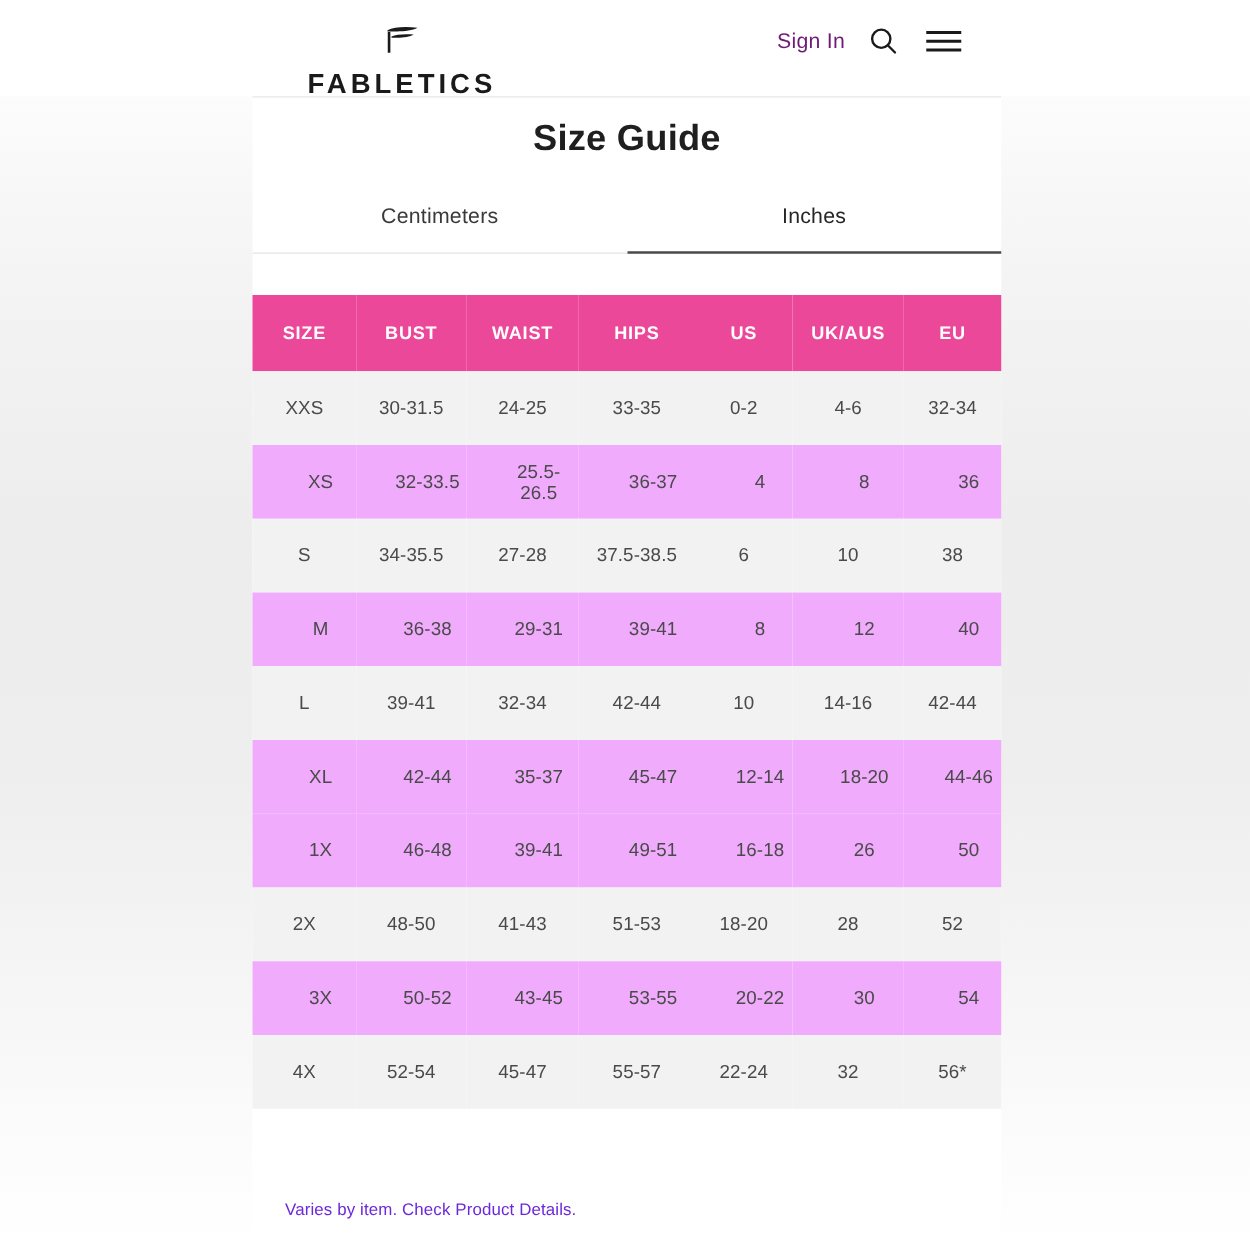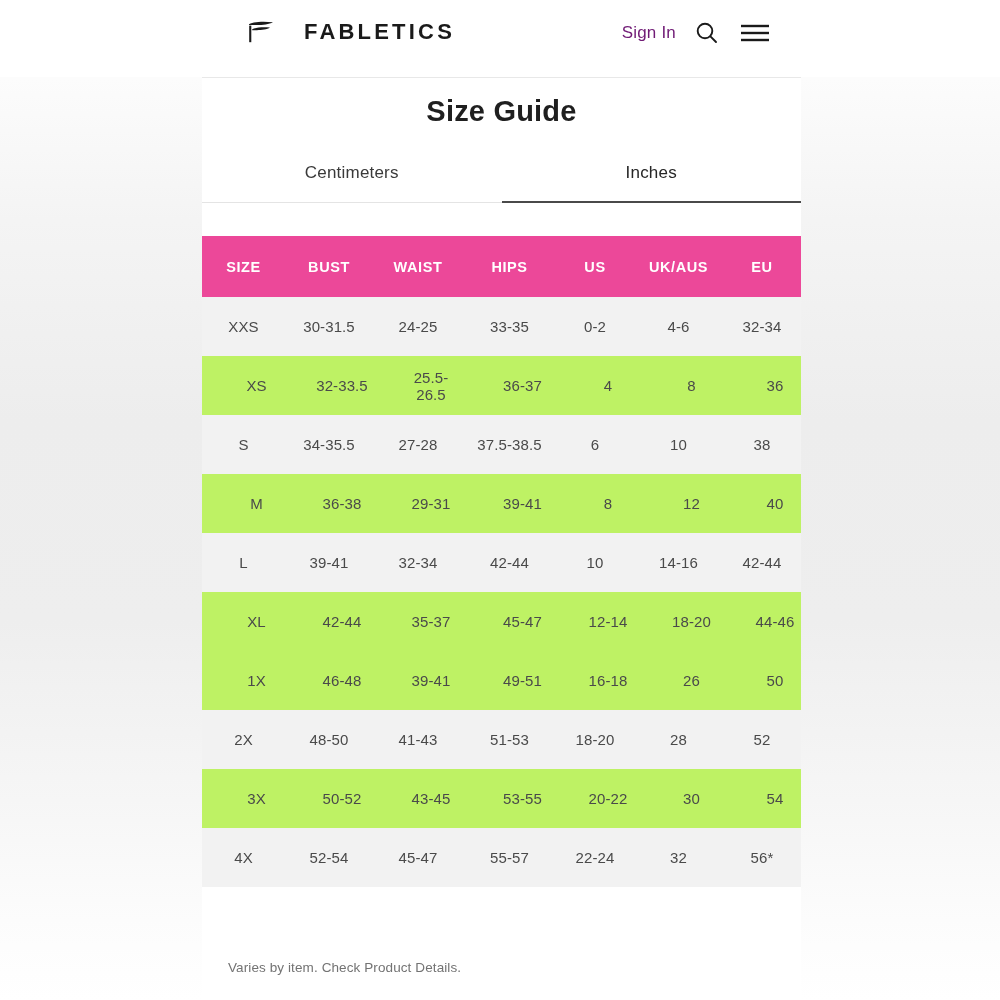--- a/index.html
+++ b/index.html
@@ -55,21 +55,22 @@
     display: flex;
     align-items: center;
   }
 
   .logo-block {
     position: absolute;
     left: 246px;
     top: 20px;
     display: flex;
     align-items: center;
-    gap: 28px;
+    gap: 12px;
+    flex-direction: column;
   }
 
   .logo-mark {
     width: 30px;
     height: 24px;
     display: block;
   }
 
   .logo-word {
     font-size: 22px;
@@ -174,38 +175,38 @@
   .size-table tbody td {
     height: 59px;
     text-align: center;
     vertical-align: middle;
     font-size: 15px;
     color: #4a4a4a;
     letter-spacing: .1px;
   }
 
   .size-table tbody tr.odd td { background: #f2f2f2; }
-  .size-table tbody tr.even td { background: #bef264; padding-left: 26px; }
+  .size-table tbody tr.even td { background: #f0abfc; padding-left: 26px; }
 
   
   .col-size  { width: 83px; }
   .col-bust  { width: 88px; }
   .col-waist { width: 90px; }
   .col-hips  { width: 93px; }
   .col-us    { width: 78px; }
   .col-ukaus { width: 89px; }
   .col-eu    { width: 78px; }
 
   
   .footer-note {
     position: absolute;
     left: 228px;
     top: 960px;
     font-size: 13.5px;
-    color: #737373;
+    color: #6d28d9;
     letter-spacing: .1px;
     z-index: 4;
   }
 </style>
 </head>
 <body>
 
 <div class="page-backdrop"></div>
 
 <div class="card"></div>

